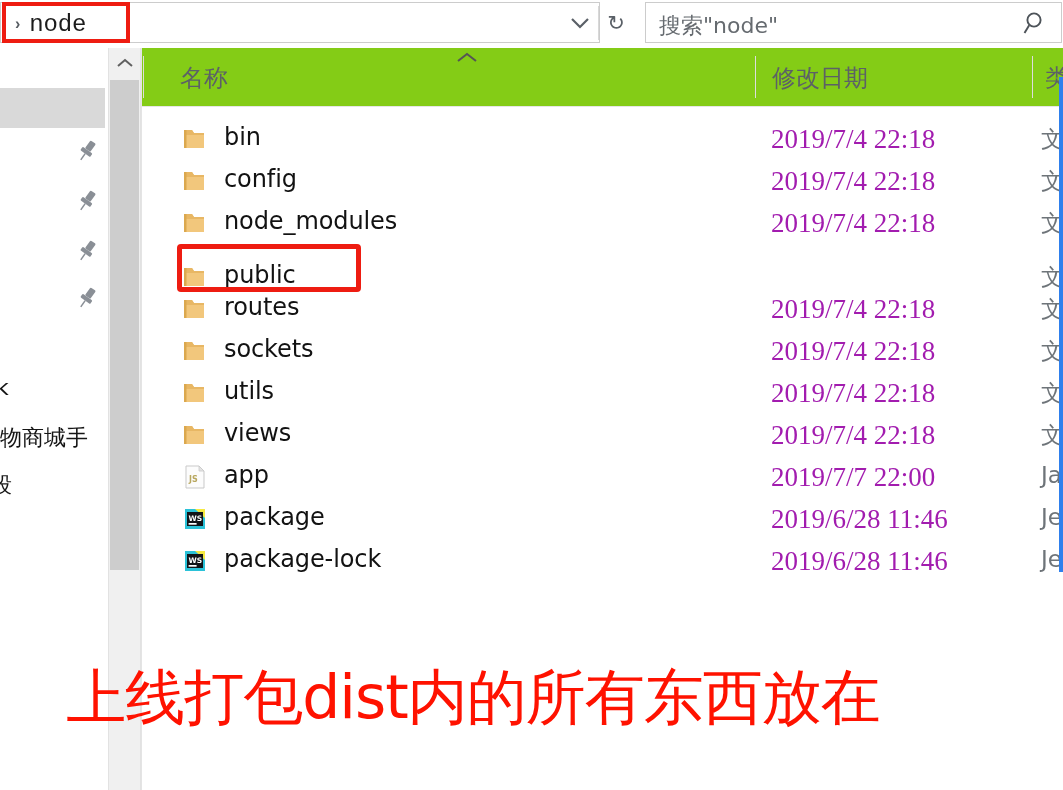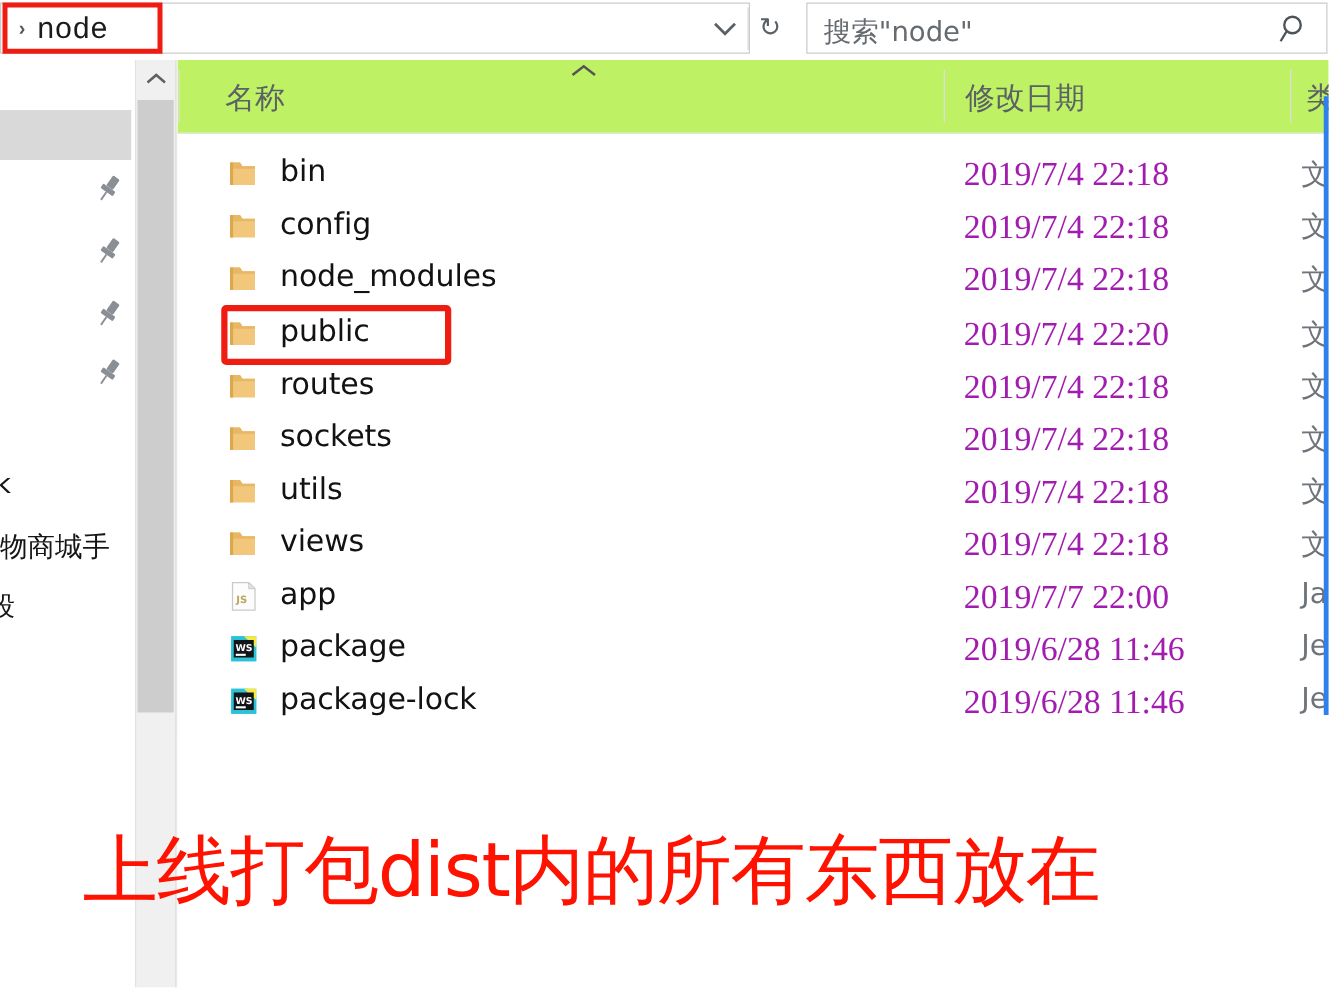--- a/index.html
+++ b/index.html
@@ -170,21 +170,21 @@
     position: absolute;
     left: 142px; top: 48px;
     width: 921px; height: 742px;
     background: #ffffff;
     overflow: hidden;
   }
   #col-header {
     position: absolute;
     left: 0; top: 0;
     width: 921px; height: 58px;
-    background: #bef264;
+    background: #84cc16;
     border-bottom: 1px solid #e6e6e6;
   }
   .col-divider {
     position: absolute;
     top: 8px;
     width: 1px; height: 42px;
     background: #dddddd;
   }
   .col-title {
     position: absolute;
@@ -404,28 +404,27 @@
     <svg class="row-icon" viewBox="0 0 26 26">
       <path d="M2 4 L10 4 L12 7 L22 7 L22 22 L2 22 Z" fill="#f2c77c"></path>
       <path d="M2 4 L10 4 L12 7 L22 7 L22 9 L2 9 Z" fill="#e8b764"></path>
       <rect x="2" y="4" width="2.5" height="18" fill="#dba84e"></rect>
     </svg>
     <span class="row-name">node_modules</span>
     <span class="row-date">2019/7/4 22:18</span>
     <span class="row-type">文</span>
   </div>
 
-  <div class="file-row" style="top:198px;text-align:right;">
+  <div class="file-row" style="top:208px;text-align:right;">
     <svg class="row-icon" viewBox="0 0 26 26">
       <path d="M2 4 L10 4 L12 7 L22 7 L22 22 L2 22 Z" fill="#f2c77c"></path>
       <path d="M2 4 L10 4 L12 7 L22 7 L22 9 L2 9 Z" fill="#e8b764"></path>
       <rect x="2" y="4" width="2.5" height="18" fill="#dba84e"></rect>
     </svg>
     <span class="row-name">public</span>
-    <span class="row-date">2019/7/4 22:20</span>
     <span class="row-type">文</span>
   </div>
 
   <div class="file-row" style="top:240px;">
     <svg class="row-icon" viewBox="0 0 26 26">
       <path d="M2 4 L10 4 L12 7 L22 7 L22 22 L2 22 Z" fill="#f2c77c"></path>
       <path d="M2 4 L10 4 L12 7 L22 7 L22 9 L2 9 Z" fill="#e8b764"></path>
       <rect x="2" y="4" width="2.5" height="18" fill="#dba84e"></rect>
     </svg>
     <span class="row-name">routes</span>

